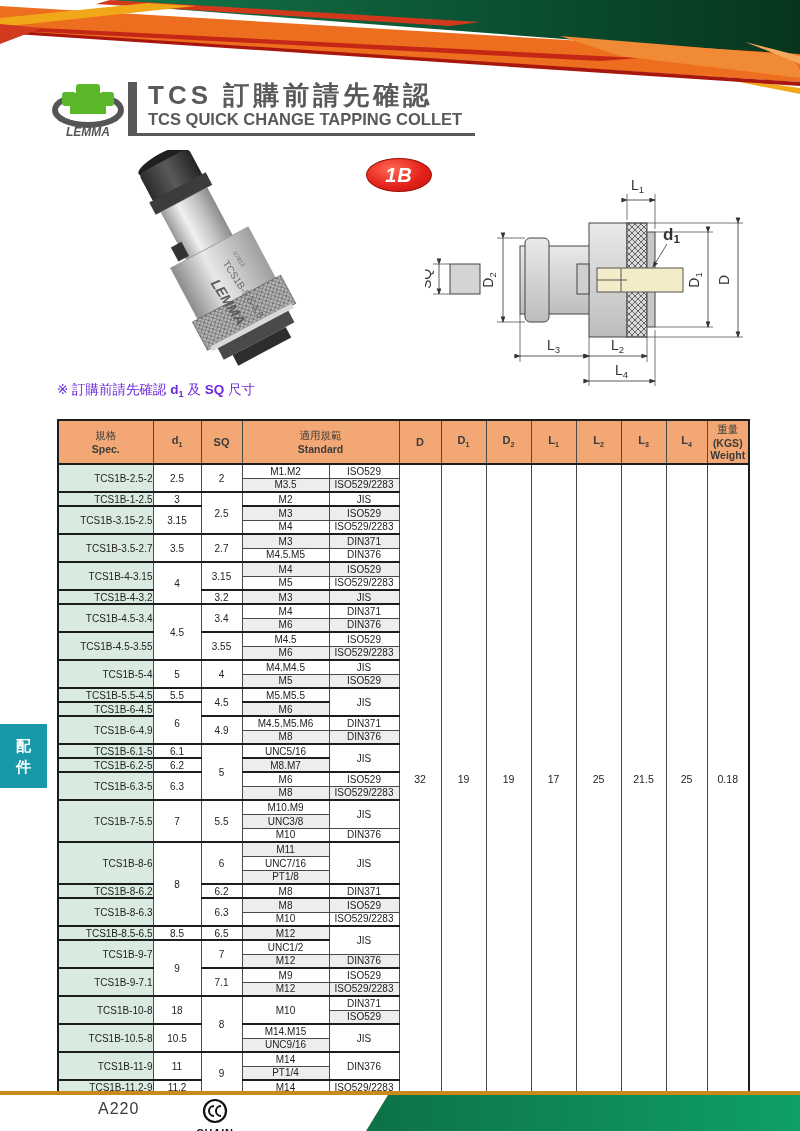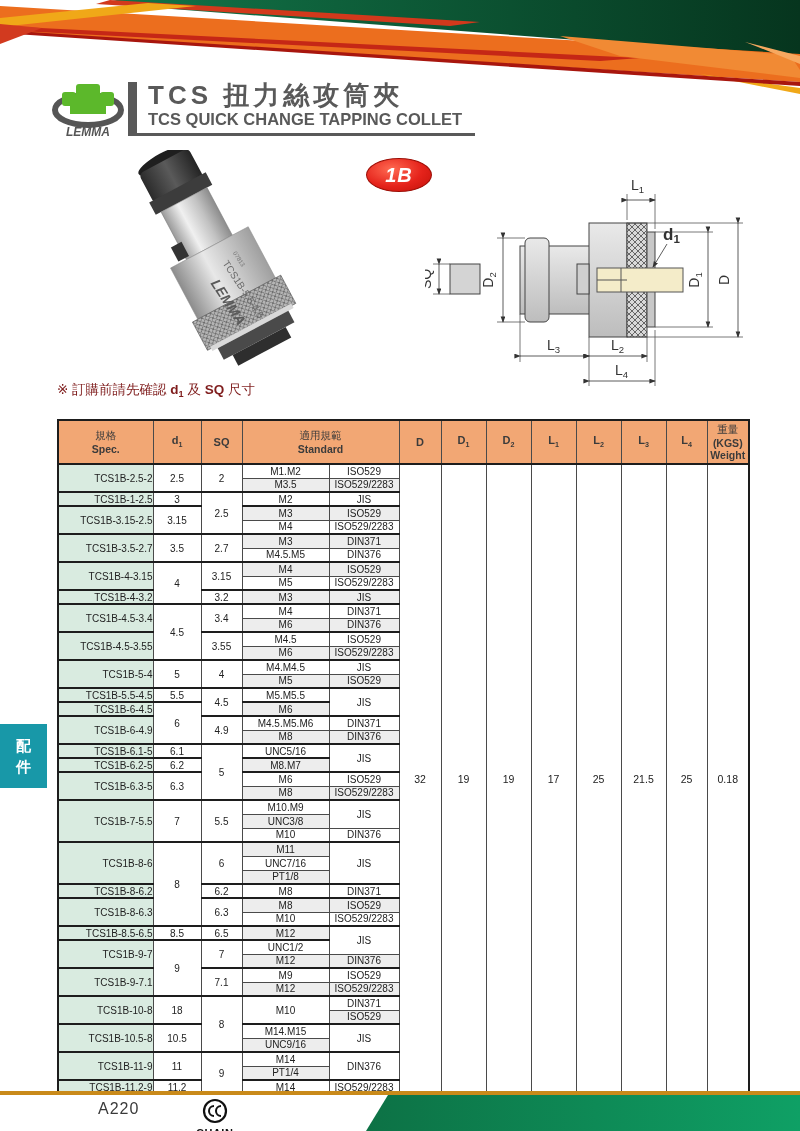--- a/index.html
+++ b/index.html
@@ -13,21 +13,21 @@
   .title-en{position:absolute;left:148px;top:110px;font-size:16.5px;font-weight:bold;color:#595959;white-space:nowrap;}
   .title-underline{position:absolute;left:128px;top:133px;width:347px;height:3px;background:#595959;}
 
   .badge{position:absolute;left:366px;top:158px;width:64px;height:32px;border-radius:50%;
          background:radial-gradient(ellipse at 38% 32%, #ff6a52 0%, #e5231b 55%, #c01008 100%);
          display:flex;align-items:center;justify-content:center;border:1px solid #9c0d05;}
   .badge span{color:#fff;font-weight:bold;font-style:italic;font-size:20px;letter-spacing:1px;}
 
   
   .note{position:absolute;left:57px;white-space:nowrap;}
-  .note-zh{top:381px;font-size:13.5px;color:#7f1d1d;}
+  .note-zh{top:381px;font-size:13.5px;color:#6d28d9;}
   .note-en{top:400px;font-size:12.5px;color:#0b9a55;}
   .note .b{font-weight:bold;}
   .note .sb{font-size:68%;vertical-align:-3px;font-weight:bold;}
 
   
   .side-tab{position:absolute;left:0;top:724px;width:47px;height:64px;background:#1898a8;
             display:flex;flex-direction:column;align-items:center;justify-content:center;gap:3px;}
   .side-tab span{color:#fff;font-size:15px;font-weight:bold;line-height:1.2;}
 
   
@@ -80,21 +80,21 @@
   <svg class="abs" style="left:50px;top:78px" width="76" height="60" viewBox="0 0 76 60">
     <ellipse cx="38" cy="32" rx="33" ry="15" fill="none" stroke="#555" stroke-width="6"></ellipse>
     <rect x="26" y="6" width="24" height="22" rx="3" fill="#5cb82b"></rect>
     <rect x="12" y="14" width="14" height="14" rx="3" fill="#5cb82b"></rect>
     <rect x="50" y="14" width="14" height="14" rx="3" fill="#5cb82b"></rect>
     <rect x="20" y="24" width="36" height="12" fill="#5cb82b"></rect>
     <text x="38" y="58" text-anchor="middle" font-size="12" font-weight="bold" font-style="italic" fill="#555">LEMMA</text>
   </svg>
 
   <div class="title-bar"></div>
-  <div class="title-zh">TCS 扭力絲攻筒夾</div>
+  <div class="title-zh">TCS 訂購前請先確認</div>
   <div class="title-en">TCS QUICK CHANGE TAPPING COLLET</div>
   <div class="title-underline"></div>
 
   <svg class="abs" style="left:95px;top:150px" width="240" height="216" viewBox="0 0 240 216">
     <defs>
       <linearGradient id="gM" x1="0" y1="0" x2="1" y2="0">
         <stop offset="0" stop-color="#9a9a9a"></stop>
           <stop offset=".35" stop-color="#f0f0f0"></stop>
         <stop offset=".7" stop-color="#c2c2c2"></stop>
           <stop offset="1" stop-color="#8c8c8c"></stop>

